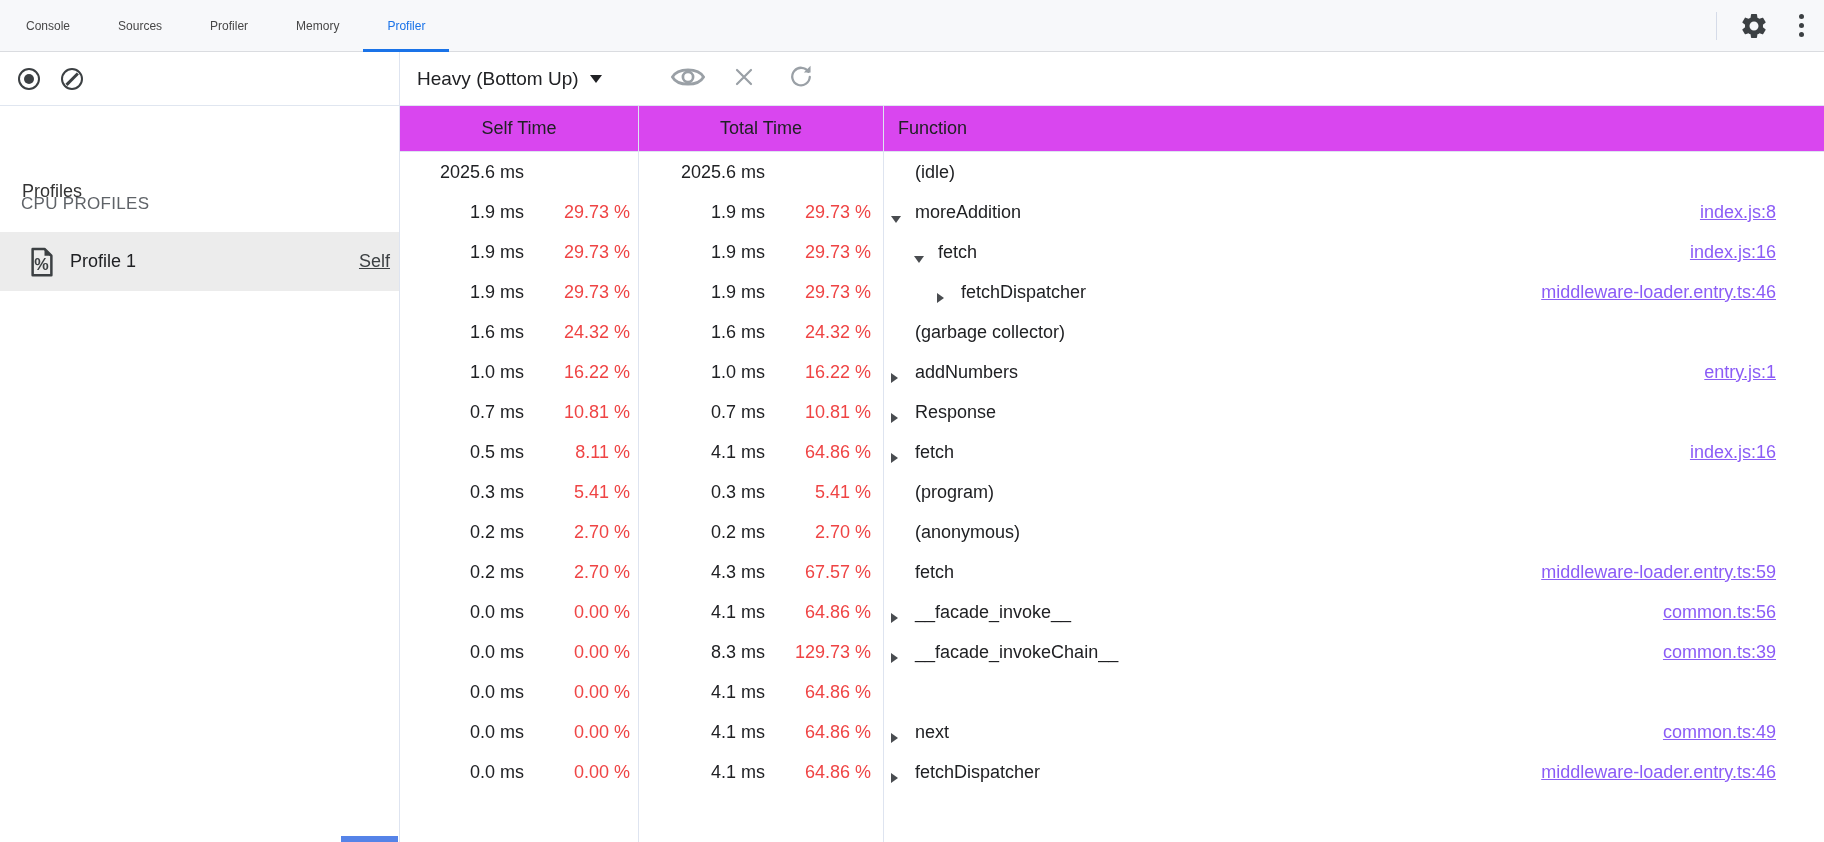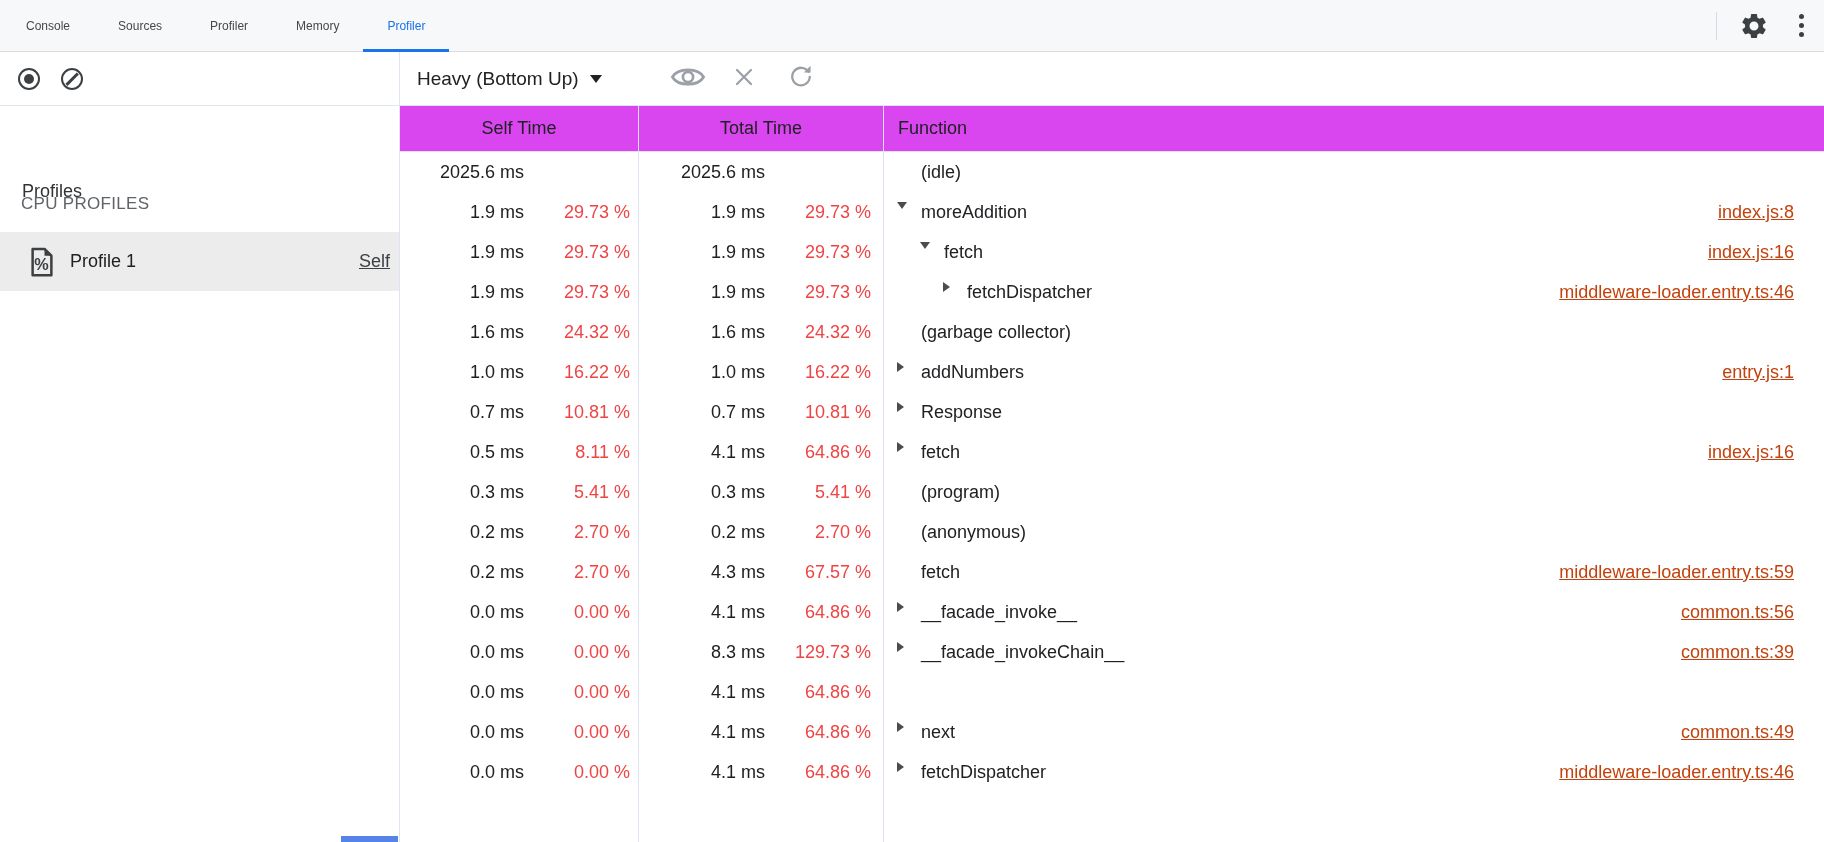--- a/index.html
+++ b/index.html
@@ -55,31 +55,31 @@
   .col-header{position:absolute;top:106px;height:45px;background:#d946ef;display:flex;
               align-items:center;font-size:18px;color:#202124;}
   .ch-self{left:400px;width:238px;justify-content:center;}
   .ch-total{left:639px;width:244px;justify-content:center;}
   .ch-fn{left:884px;width:940px;padding-left:14px;justify-content:flex-start;}
 
   .rows{position:absolute;left:400px;top:152px;width:1424px;}
   .row{display:flex;height:40px;align-items:center;font-size:18px;}
   .c-self{width:238px;display:flex;flex:0 0 auto;}
   .c-total{width:245px;display:flex;flex:0 0 auto;}
-  .c-fn{flex:1;display:flex;align-items:flex-start;padding-left:14px;min-width:0;}
+  .c-fn{flex:1;display:flex;align-items:flex-end;padding-left:8px;min-width:0;}
   .ms{width:124px;text-align:right;color:#202124;white-space:pre;}
   .pct{width:106px;text-align:right;color:#ef4444;white-space:pre;}
   .c-total .ms{width:127px;}
   .arrow-box{width:24px;flex:0 0 auto;display:flex;align-items:center;}
   .tri-down{width:0;height:0;border-left:5.5px solid transparent;border-right:5.5px solid transparent;
             border-top:7.5px solid #494c50;}
   .tri-right{width:0;height:0;border-top:5.5px solid transparent;border-bottom:5.5px solid transparent;
             border-left:7.5px solid #494c50;}
   .fn-name{color:#202124;white-space:pre;}
-  .fn-link{margin-left:auto;margin-right:30px;color:#c2410c;text-decoration:underline;cursor:pointer;white-space:pre;}
+  .fn-link{margin-left:auto;margin-right:48px;color:#8b5cf6;text-decoration:underline;cursor:pointer;white-space:pre;}
 </style>
 </head>
 <body>
 
 <div class="page">
 
   <div class="tabbar">
     <div id="tabs-holder" style="display:flex;align-items:stretch;padding-left:2px;">
         <div class="tab">Console</div>
         <div class="tab">Sources</div>

